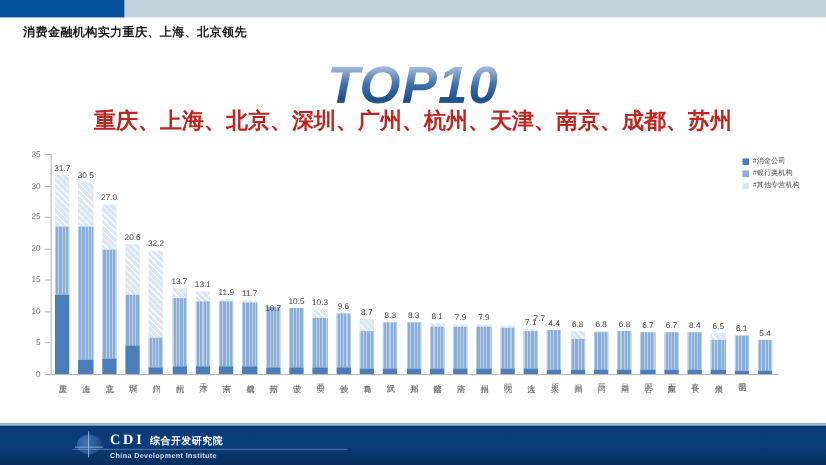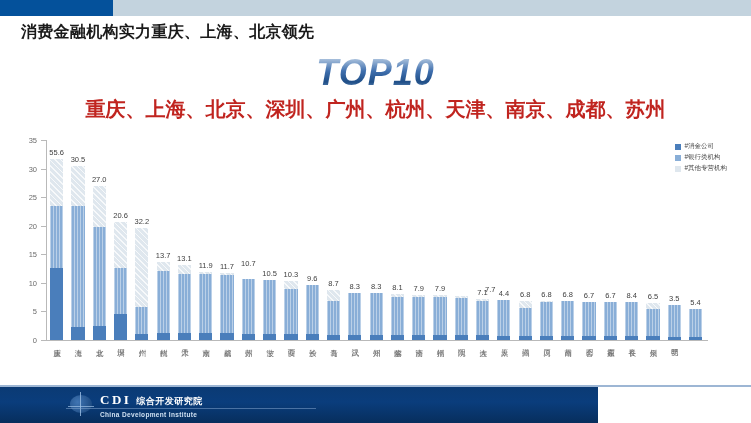--- a/index.html
+++ b/index.html
@@ -11,29 +11,29 @@
     position:relative;
   }
   
   .topband{position:absolute;left:0;top:0;width:751px;height:16px;background:#c3d3de;}
   .topband-left{position:absolute;left:0;top:0;width:113px;height:16px;background:#04519b;}
   .topband-rule{position:absolute;left:0;top:16px;width:751px;height:1px;background:#ffffff;}
 
   
   .slide-title{
     position:absolute;left:21px;top:22px;
-    font-size:16px;font-weight:bold;color:#1a1a1a;
+    font-size:11px;font-weight:bold;color:#1a1a1a;
     letter-spacing:.3px;white-space:nowrap;
   }
 
   
   .top10{
     position:absolute;left:0;top:55px;width:751px;
     text-align:center;
-    font-size:36px;font-style:italic;font-weight:bold;
+    font-size:48px;font-style:italic;font-weight:bold;
     letter-spacing:1px;
     background:linear-gradient(180deg,#c9d9ea 0%,#3f6fae 45%,#1f4e87 75%,#7ea3cd 100%);
     -webkit-background-clip:text;background-clip:text;
     color:transparent;-webkit-text-fill-color:transparent;
     line-height:1;
   }
   .citylist{
     position:absolute;left:0;top:96px;width:751px;
     text-align:center;
     font-size:20px;font-weight:bold;color:#c0241f;
@@ -102,21 +102,21 @@
   .legend{position:absolute;right:16px;top:8px;}
   .legend-row{display:flex;align-items:center;margin-bottom:2px;}
   .swatch{width:6px;height:6px;margin-right:3px;}
   .sw-a{background:#4a7ebb;}
   .sw-b{background:#89aed7;}
   .sw-c{background:#dfe7ee;}
   .legend-row span.txt{font-size:6.5px;color:#4a4a4a;white-space:nowrap;}
 
   
   .footer{
-    position:absolute;left:0;bottom:0;width:598px;height:38px;
+    position:absolute;left:0;bottom:0;width:751px;height:38px;
     background:linear-gradient(180deg,#0b3a73 0%,#0a3d7c 45%,#072e5d 100%);
   }
   .footer-rule{position:absolute;left:0;top:0;width:751px;height:2px;background:#9db6d4;}
   .globe{
     position:absolute;left:68px;top:7px;width:26px;height:24px;
     overflow:hidden;
   }
   .globe:before{
     content:"";position:absolute;left:2px;top:3px;width:22px;height:18px;
     background:radial-gradient(circle at 35% 40%,#4a7fbd 0%,#2d5d96 55%,#123f73 100%);
@@ -170,21 +170,21 @@
     </div>
   <div class="xaxis"></div>
 
   <div class="bars" id="bars">
       <div class="barcol">
         <div class="bar">
           <div class="seg seg-a" style="height: 72px;"></div>
           <div class="seg seg-b" style="height: 61.7143px;"></div>
           <div class="seg seg-c" style="height: 47.4286px;"></div>
         </div>
-        <div class="vallabel" style="bottom: 183.143px;">55.6</div>
+        <div class="vallabel" style="bottom: 183.143px;">31.7</div>
       </div>
       <div class="barcol">
         <div class="bar">
           <div class="seg seg-a" style="height: 12.5714px;"></div>
           <div class="seg seg-b" style="height: 121.714px;"></div>
           <div class="seg seg-c" style="height: 40px;"></div>
         </div>
         <div class="vallabel" style="bottom: 176.286px;">30.5</div>
       </div>
       <div class="barcol">
@@ -241,21 +241,21 @@
           <div class="seg seg-b" style="height: 58.2857px;"></div>
           <div class="seg seg-c" style="height: 1.71429px;"></div>
         </div>
         <div class="vallabel" style="bottom: 68.8571px;">11.7</div>
       </div>
       <div class="barcol">
         <div class="bar">
           <div class="seg seg-a" style="height: 6.28571px;"></div>
           <div class="seg seg-b" style="height: 54.8571px;"></div>
         </div>
-        <div class="vallabel" style="bottom: 72px;">10.7</div>
+        <div class="vallabel" style="bottom: 55px;">10.7</div>
       </div>
       <div class="barcol">
         <div class="bar">
           <div class="seg seg-a" style="height: 6.28571px;"></div>
           <div class="seg seg-b" style="height: 53.7143px;"></div>
         </div>
         <div class="vallabel" style="bottom: 62px;">10.5</div>
       </div>
       <div class="barcol">
         <div class="bar">
@@ -391,21 +391,21 @@
           <div class="seg seg-b" style="height: 27.4286px;"></div>
           <div class="seg seg-c" style="height: 5.71429px;"></div>
         </div>
         <div class="vallabel" style="bottom: 39.1429px;">6.5</div>
       </div>
       <div class="barcol">
         <div class="bar">
           <div class="seg seg-a" style="height: 3.42857px;"></div>
           <div class="seg seg-b" style="height: 31.4286px;"></div>
         </div>
-        <div class="vallabel" style="bottom: 36.8571px;">3.5</div>
+        <div class="vallabel" style="bottom: 36.8571px;">6.1</div>
       </div>
       <div class="barcol">
         <div class="bar">
           <div class="seg seg-a" style="height: 3.42857px;"></div>
           <div class="seg seg-b" style="height: 27.4286px;"></div>
         </div>
         <div class="vallabel" style="bottom: 32.8571px;">5.4</div>
       </div>
     </div>
   <div class="xlabels" id="xlabels">

